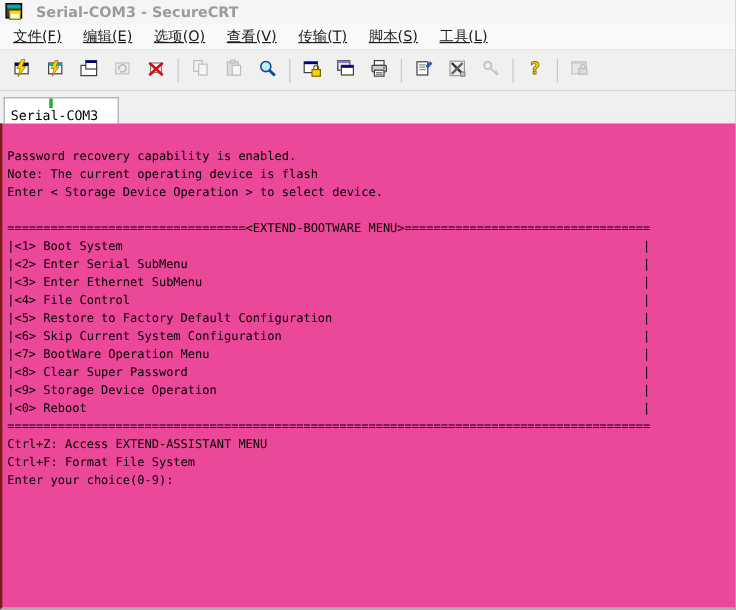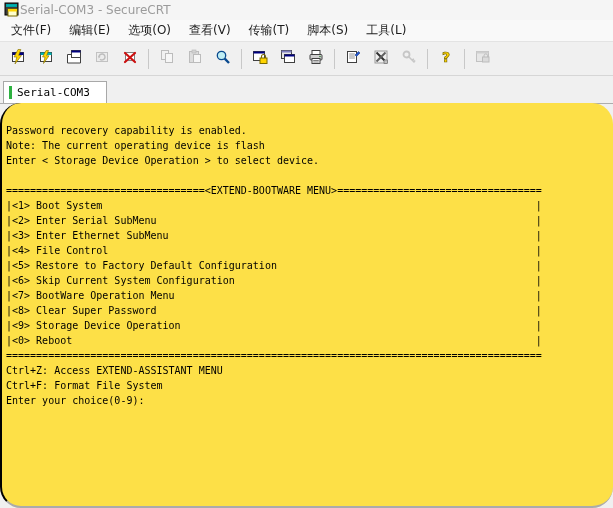--- a/index.html
+++ b/index.html
@@ -10,28 +10,29 @@
     overflow:hidden;
     position:relative;
     -webkit-font-smoothing:antialiased;
   }
   .titlebar {
     height:20px; background:#f5f5f5;
     display:flex; align-items:center;
     padding-left:4px;
   }
   .app-icon { width:16px; height:16px; flex:0 0 auto; }
-  .title-label { color:#9b9b9b; font-size:12px; margin-left:0; white-space:nowrap; }
+  .title-label { color:#9b9b9b; font-size:12px; margin-left:10px; white-space:nowrap;font-weight:bold; }
 
   .menubar {
     height:21px; background:#f9f9f9;
     display:flex; align-items:center;
     font-size:12px; color:#1c1c1c;
     border-bottom:1px solid #e3e3e3;
     padding-left:2px;
+    text-decoration:underline;
   }
   .menu-item { padding:2px 9px; cursor:default; white-space:nowrap; }
 
   .toolbar {
     height:33px; background:#f0f0f0;
     border-bottom:1px solid #d6d6d6;
     display:flex; align-items:center;
     padding-left:4px;
   }
   .tb-btn {
@@ -48,32 +49,32 @@
     padding-left:3px;
     border-bottom:1px solid #adadad;
     box-sizing:border-box;
   }
   .tab {
     display:flex; align-items:center;
     background:#ffffff;
     border:1px solid #a8a8a8; border-bottom:none;
     height:21px; padding:0 16px 0 5px;
     margin-bottom:0;
+    flex-direction:column;
   }
   .tab-indicator { width:3px; height:13px; margin-right:5px; }
   .tab-label { font-family:"DejaVu Sans Mono", monospace; font-size:11px; color:#000; white-space:nowrap; }
 
   .terminal {
     position:absolute; top:103px; left:0; right:0; bottom:0;
-    background:#fde047;
-    border-left:2px solid #000000;
+    background:#ec4899;
+    border-left:2px solid #7f1d1d;
     border-bottom:2px solid #ababab;
     box-sizing:border-box;
     overflow:hidden;
-    border-radius:21px;
   }
   pre.screen {
     margin:0; padding:20px 0 0 4px;
     font-family:"DejaVu Sans Mono", monospace;
     font-size:10px; line-height:15px;
     color:#000; white-space:pre;
   }
 </style>
 </head>
 <body>

